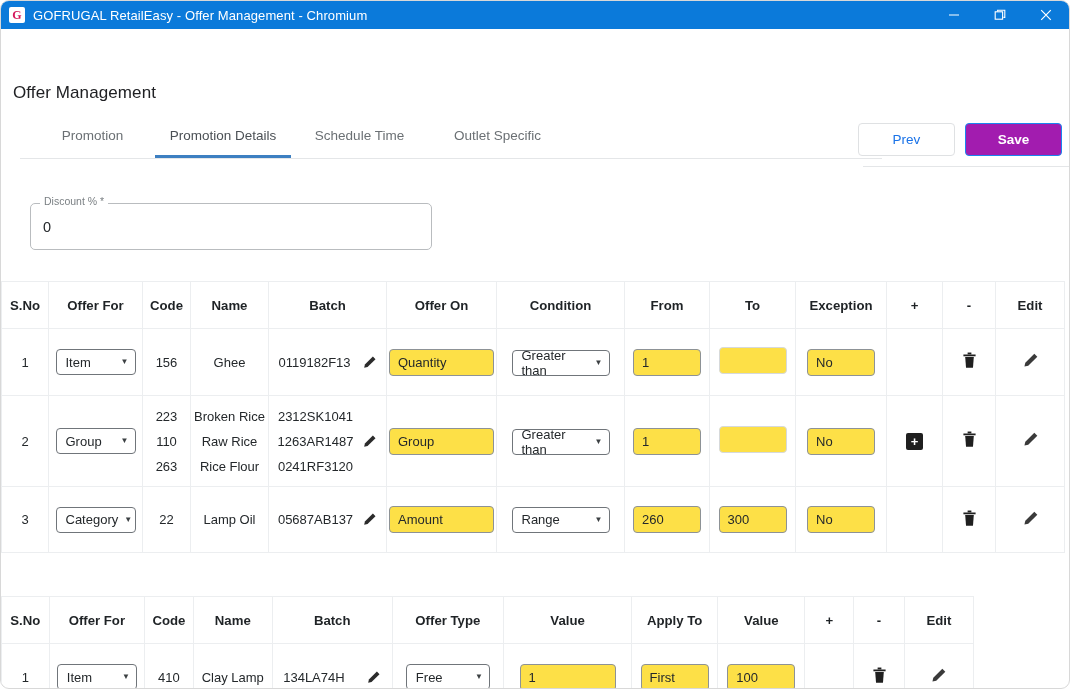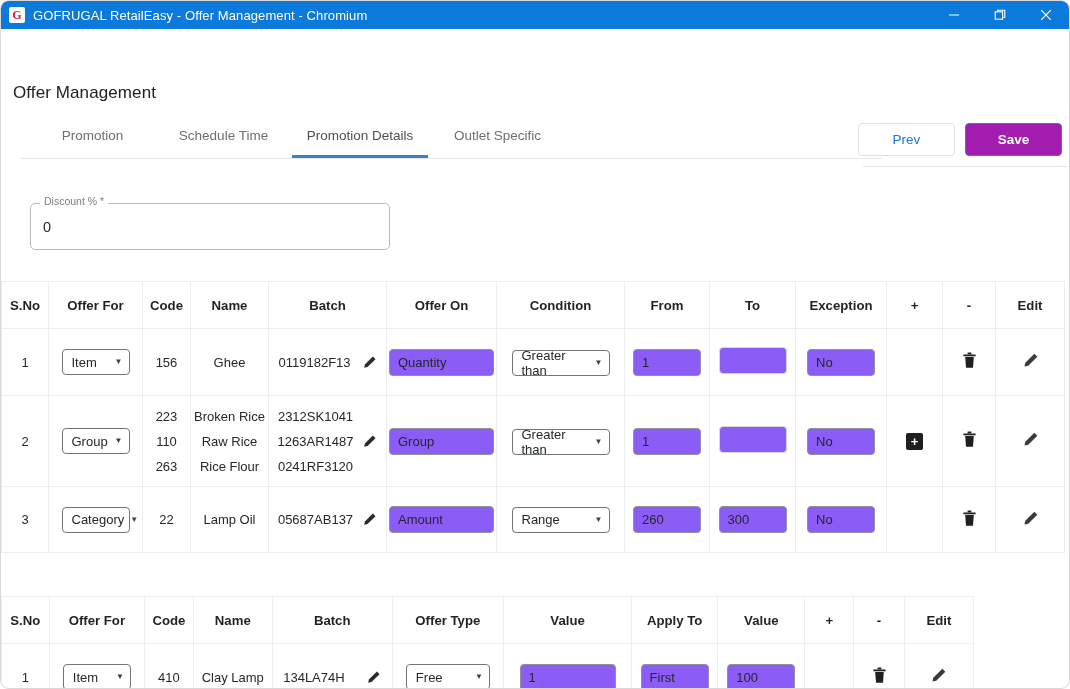--- a/index.html
+++ b/index.html
@@ -153,21 +153,21 @@
     left: 862px;
     right: 0;
     top: 53px;
     border-bottom: 1px solid #e4e6e8;
   }
 
   
   .discount-wrap {
     margin: 36px 0 0 29px;
     position: relative;
-    width: 360px;
+    width: 402px;
   }
   .discount-box {
     height: 47px;
     border: 1px solid #b9bcbf;
     border-radius: 5px;
     box-sizing: border-box;
     display: flex;
     align-items: center;
     padding-left: 12px;
     font-size: 14.5px;
@@ -224,42 +224,42 @@
     display: inline-flex;
     align-items: center;
     justify-content: space-between;
     padding: 0 6px 0 9px;
     box-sizing: border-box;
     font-size: 13px;
     color: #24282b;
     background: #ffffff;
     text-align: left;
   }
-  .sel.offerfor { width: 68px; }
+  .sel.offerfor { width: 80px; }
   .sel.cond { width: 98px; }
   .sel.offertype { width: 84px; }
   .caret {
     font-size: 8px;
     color: #3c4043;
     line-height: 1;
     margin-left: 6px;
   }
 
   
   .inp {
     border: 1px solid #8d9296;
     border-radius: 4px;
     height: 27px;
     box-sizing: border-box;
     display: inline-flex;
     align-items: center;
     padding: 0 8px;
     font-size: 13px;
     color: #24282b;
-    background: #8b5cf6;
+    background: #fde047;
     text-align: left;
   }
   .inp.ghost { border-color: #d6d9db; }
   .inp.w105 { width: 105px; }
   .inp.w68  { width: 68px; }
   .inp.w96  { width: 96px; }
 
   .multi-line { line-height: 25px; }
 
   .batch-cell {
@@ -318,22 +318,22 @@
     </div>
   </div>
 
   <div class="page-head">
     <div class="page-title">Offer Management</div>
   </div>
 
   <div class="tabs-row">
     <div class="tabs">
       <div class="tab t0">Promotion</div>
+      <div class="tab t1 active">Promotion Details</div>
       <div class="tab t2">Schedule Time</div>
-      <div class="tab t1 active">Promotion Details</div>
       <div class="tab t3">Outlet Specific</div>
     </div>
     <div class="head-underline"></div>
     <div class="head-actions">
       <div class="btn">Prev</div>
       <div class="btn primary">Save</div>
     </div>
   </div>
 
   <div class="discount-wrap">

